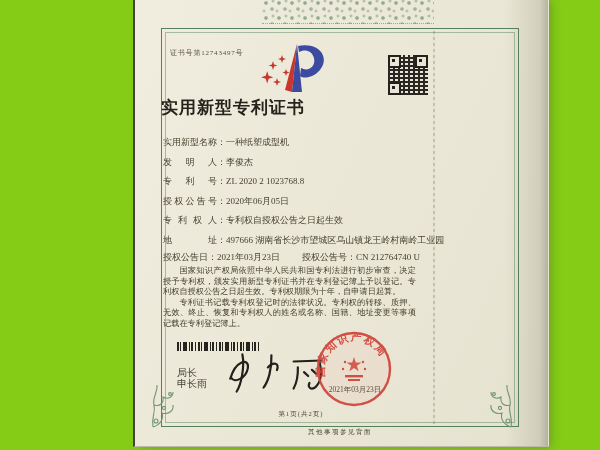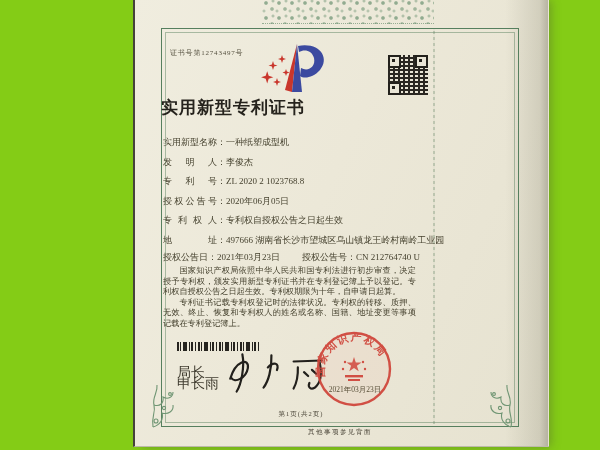--- a/index.html
+++ b/index.html
@@ -49,21 +49,21 @@
   .grant .g2{margin-left:22px;text-align:right;}
   
   .paras{position:absolute;left:163px;top:266px;width:253px;font-size:8.2px;line-height:10.6px;
          color:#46422f;text-align:justify;}
   .paras p{margin:0;text-indent:2em;}
   
   .barcode{position:absolute;left:177px;top:342px;width:84px;height:9px;
         background-image:
           repeating-linear-gradient(90deg,#26241f 0 1px,rgba(0,0,0,0) 1px 3px),
           repeating-linear-gradient(90deg,#26241f 0 2px,rgba(0,0,0,0) 2px 7px);}
-  .signer{position:absolute;left:177px;top:367px;font-size:14px;line-height:11px;color:#3f3b2f;}
+  .signer{position:absolute;left:177px;top:367px;font-size:10px;line-height:11px;color:#3f3b2f;}
   .signature{position:absolute;left:222px;top:347px;width:115px;height:50px;transform:rotate(-2deg);}
   .seal{position:absolute;left:314px;top:329px;width:80px;height:80px;opacity:.92;}
   .seal-date{position:absolute;left:314px;top:385px;width:82px;text-align:center;
         font-size:7.5px;color:#584f38;}
   .page-info{position:absolute;left:161px;top:410px;width:280px;text-align:center;
         font-size:6.5px;letter-spacing:1px;color:#4a4538;}
   .footer-note{position:absolute;left:133px;top:428px;width:414px;text-align:center;
         font-size:6.5px;letter-spacing:1.5px;color:#4a4538;}
 </style>
 </head>

